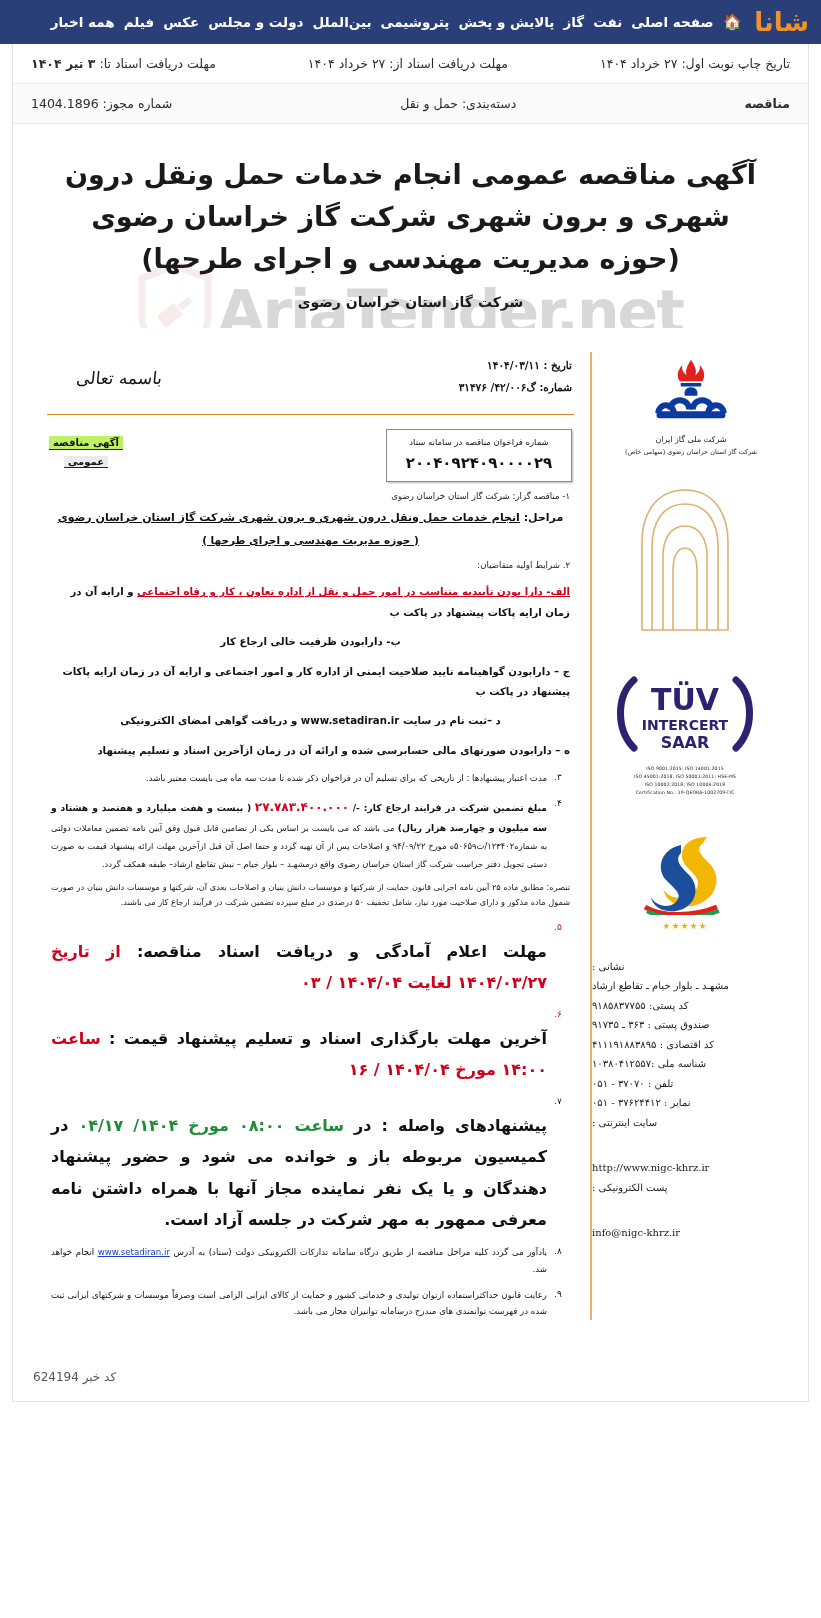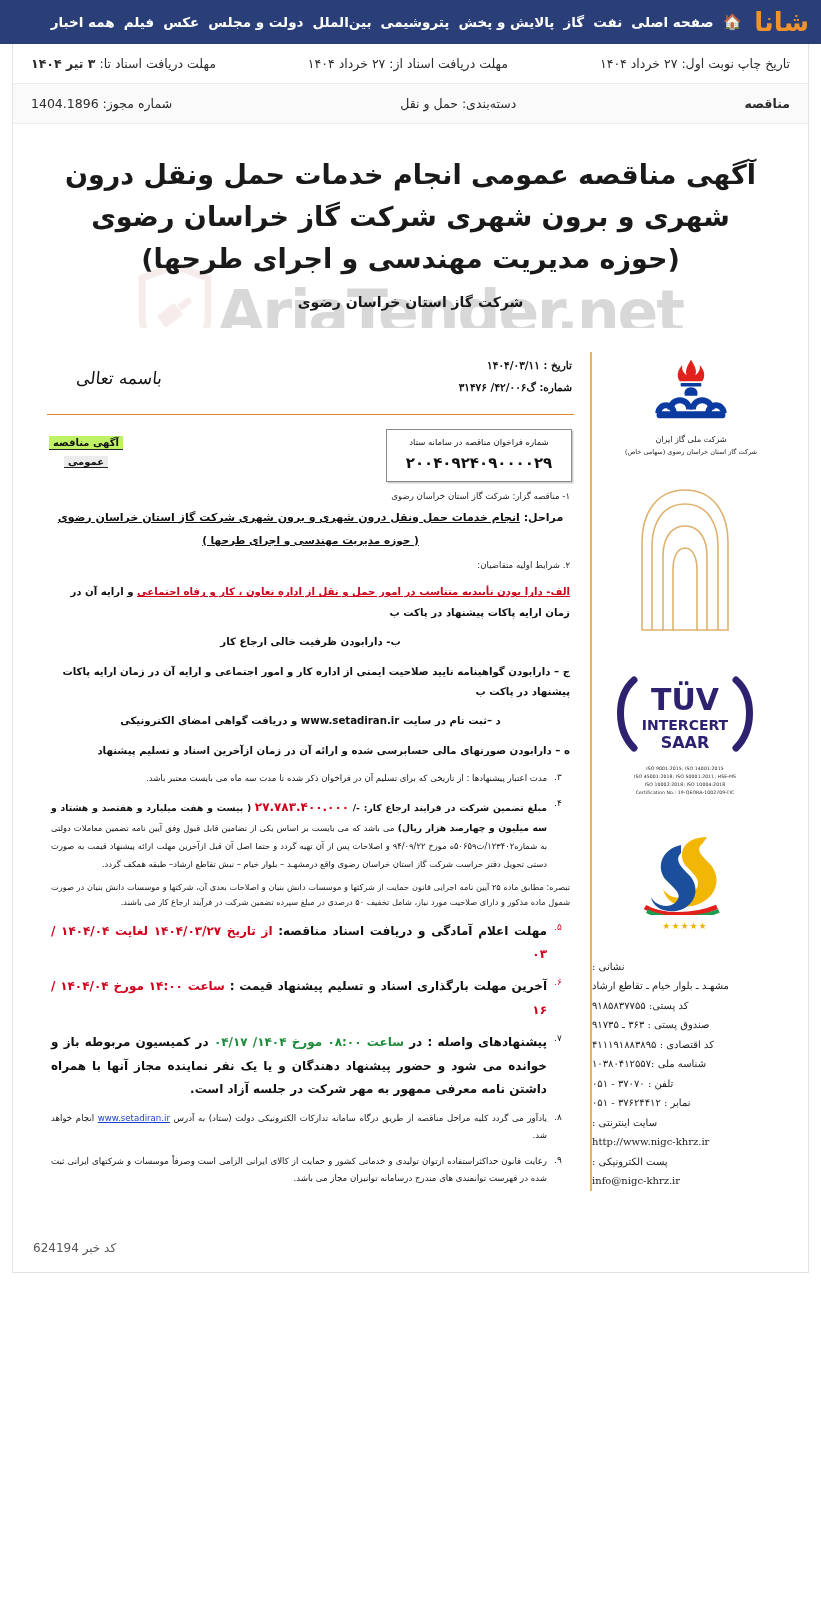--- a/index.html
+++ b/index.html
@@ -191,21 +191,21 @@
   
   .contact {
     margin-top: 26px;
     font-size: 10px;
     line-height: 1.95;
     color: #1a1a1a;
     text-align: left;
     font-family: "DejaVu Serif", serif;
     direction: rtl;
   }
-  .contact .lnk { direction: ltr; display: block; }
+  .contact .lnk { direction: ltr; display: block; margin-top: 26px; }
 
   
   .doc-head {
     display: flex;
     flex-direction: row;
     align-items: flex-start;
     justify-content: space-between;
     padding: 2px 4px 0 4px;
   }
   .doc-date {
@@ -324,21 +324,21 @@
     font-size: 9px;
     text-align: left;
     padding-top: 2px;
   }
   .num-item .t {
     flex: 1 1 auto;
     font-size: 9.2px;
     line-height: 1.95;
     text-align: justify;
   }
-  .num-item .t.big { font-size: 12px; font-weight: bold; }
+  .num-item .t.big { font-size: 16px; font-weight: bold; margin-top: 16px; }
 
   
   .footer {
     padding: 16px 20px 16px 20px;
     text-align: left;
     direction: ltr;
   }
   .news-code {
     font-size: 12px;
     color: #555;

